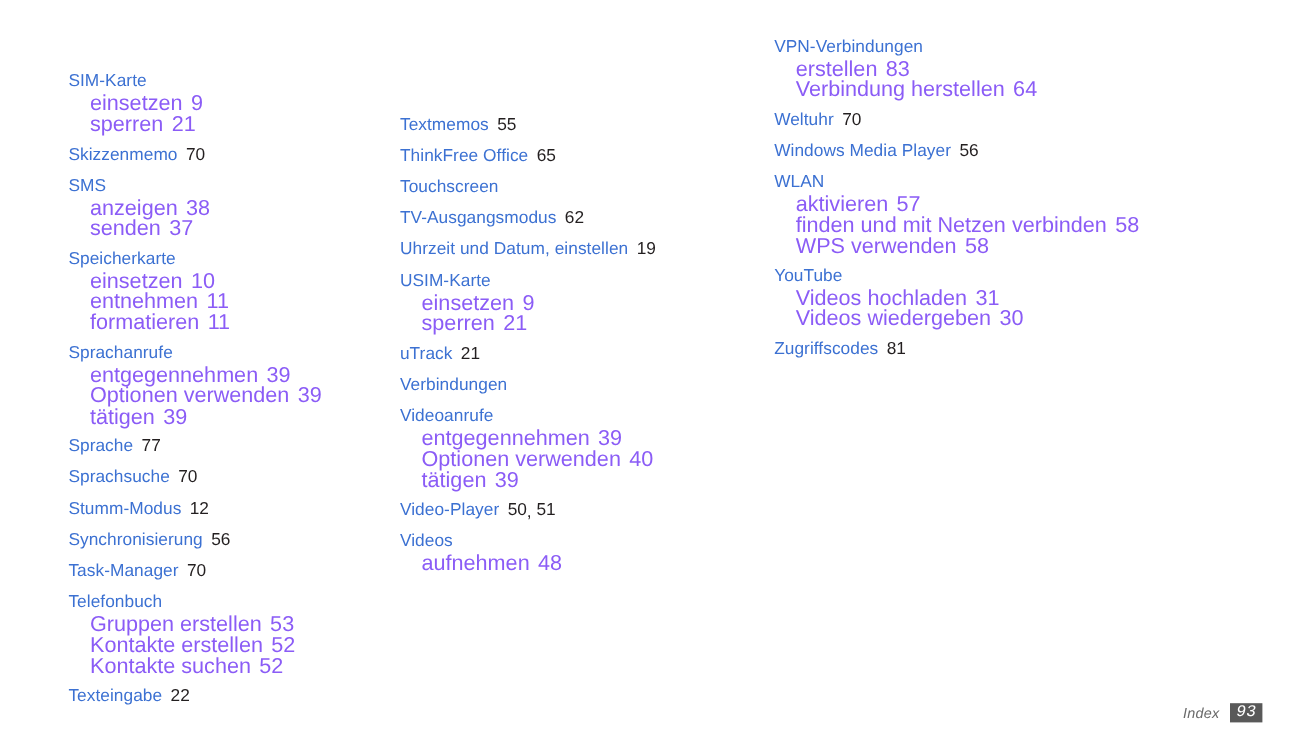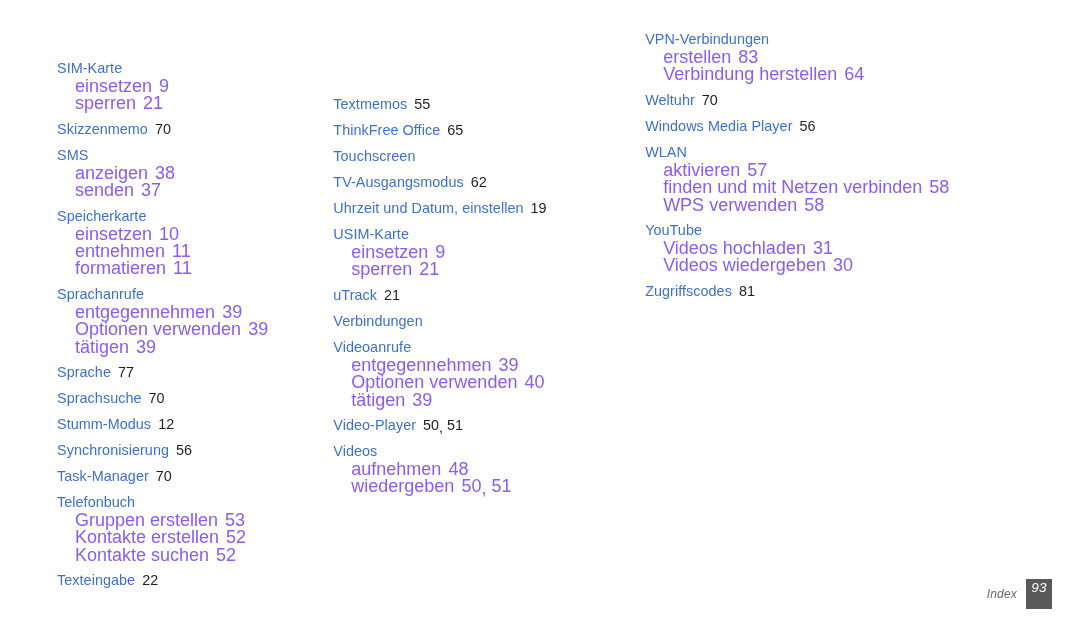--- a/index.html
+++ b/index.html
@@ -97,26 +97,27 @@
     color: #6a6a6a;
     letter-spacing: 0.2px;
     margin-right: 9px;
   }
   .page-badge {
     background: #595959;
     color: #ffffff;
     font-style: italic;
     font-size: 13.5px;
     line-height: 18px;
-    height: 30px;
+    height: 16px;
     min-width: 26px;
     padding: 0 5px;
     text-align: center;
     box-sizing: border-box;
     letter-spacing: 0.3px;
+    font-family: Liberation Mono, monospace;
   }
 </style>
 </head>
 <body>
 
 <div class="page">
 
   <div class="index-columns">
     <div class="index-column col-1">
         <div class="entry">
@@ -216,21 +217,20 @@
             <div class="subentry">tätigen<span class="pg">39</span></div>
           </div>
         </div>
         <div class="entry">
           <div class="entry-head">Video-Player<span class="pg">50<span class="lowcomma">,</span> 51</span></div>
         </div>
         <div class="entry">
           <div class="entry-head">Videos</div>
           <div class="subentries">
             <div class="subentry">aufnehmen<span class="pg">48</span></div>
-            <div class="subentry">wiedergeben<span class="pg">50<span class="lowcomma">,</span> 51</span></div>
           </div>
         </div>
       </div>
     <div class="index-column col-3">
         <div class="entry">
           <div class="entry-head">VPN-Verbindungen</div>
           <div class="subentries">
             <div class="subentry">erstellen<span class="pg">83</span></div>
             <div class="subentry">Verbindung herstellen<span class="pg">64</span></div>
           </div>

